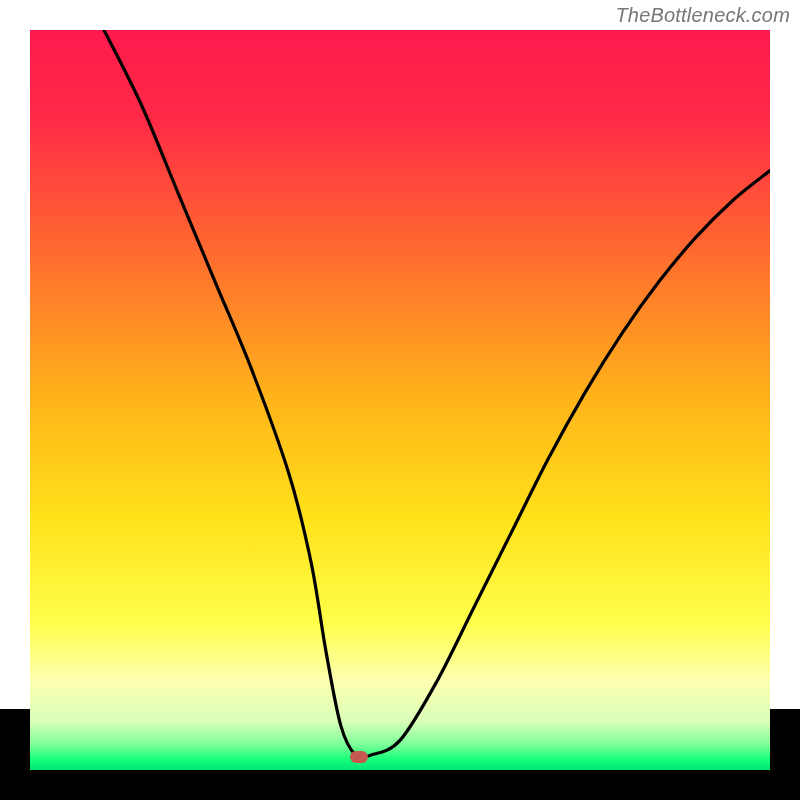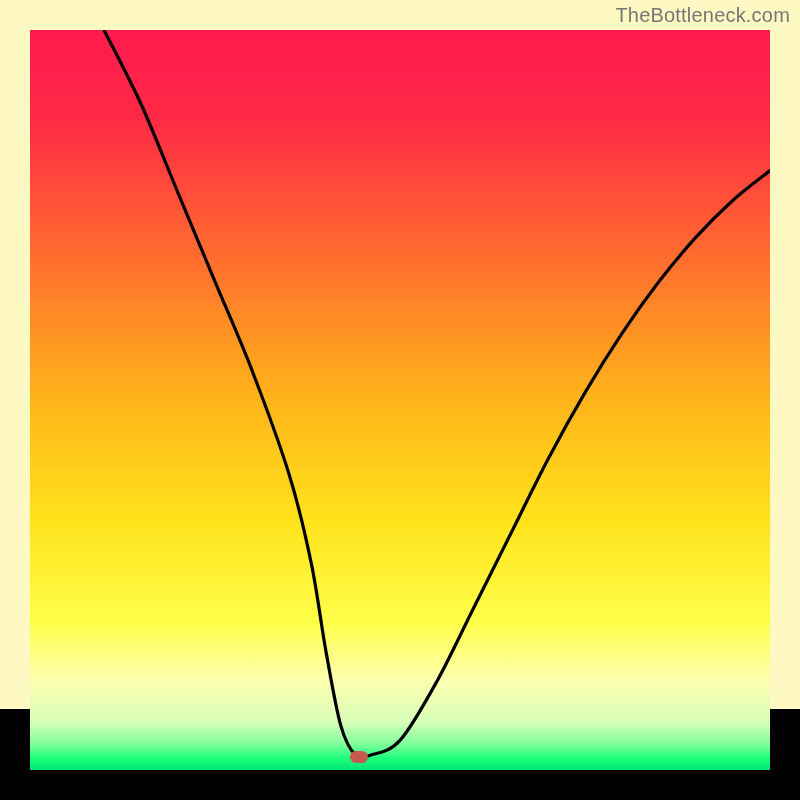--- a/index.html
+++ b/index.html
@@ -10,21 +10,22 @@
     background: #000;
     overflow: hidden;
     font-family: Arial, Helvetica, sans-serif;
   }
   .frame {
     position: absolute;
     left: 0;
     top: 0;
     width: 800px;
     height: 709px;
-    background: #fef9c3;
+    background: #ffffff;
+    font-style: italic;
   }
   .watermark {
     position: absolute;
     top: 4px;
     right: 10px;
     color: #777;
     font-size: 20px;
     letter-spacing: 0.2px;
     z-index: 5;
   }

